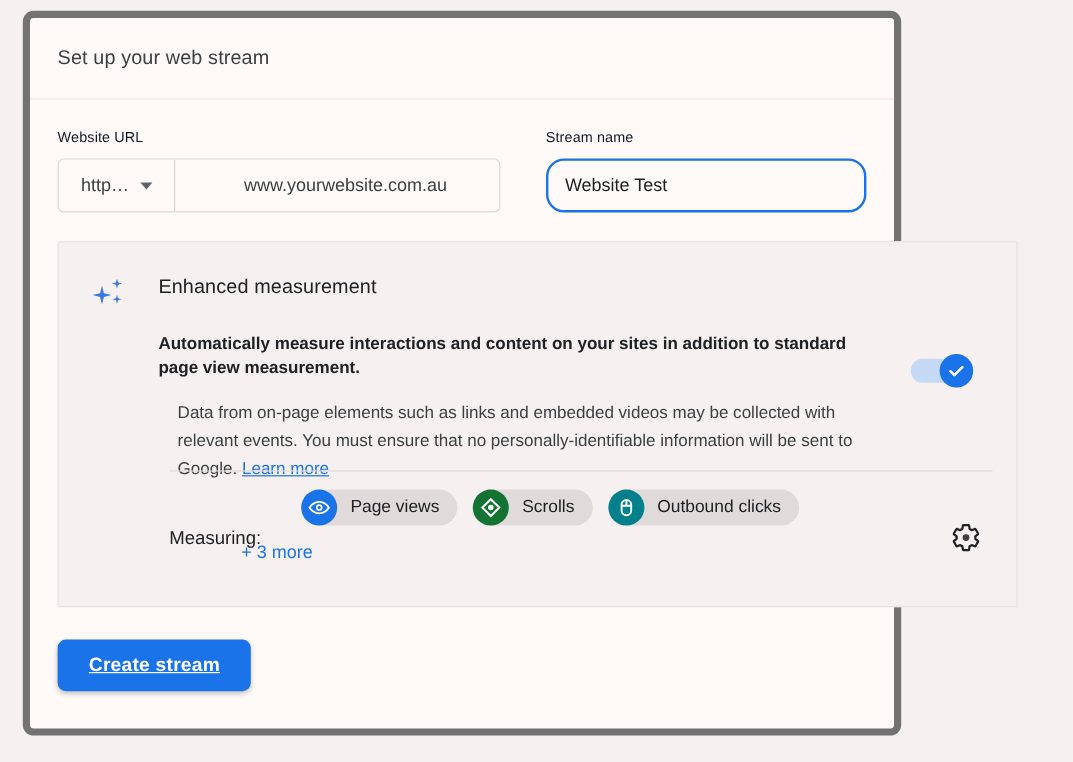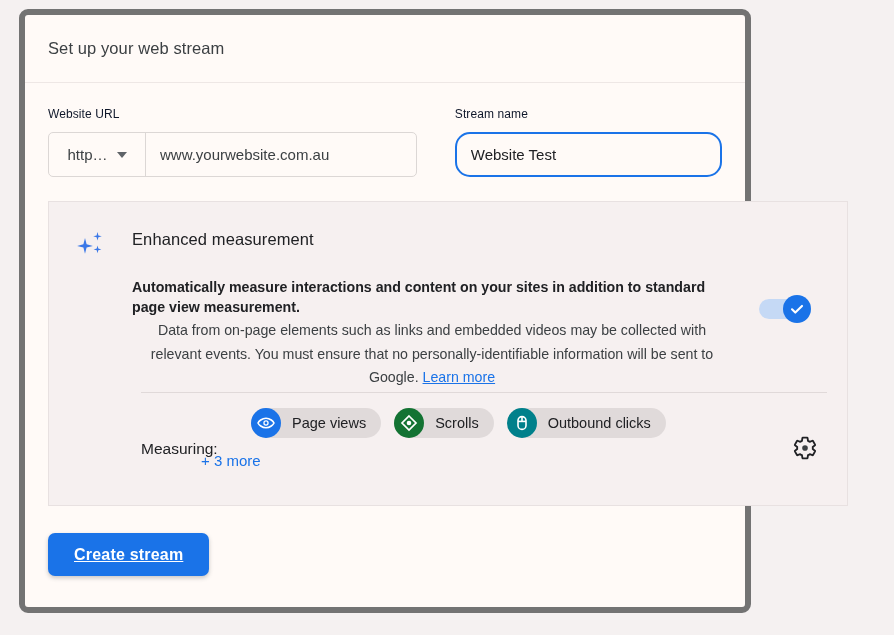--- a/index.html
+++ b/index.html
@@ -91,20 +91,21 @@
   }
   .url-input {
     flex: 1;
     border: 0;
     outline: none;
     background: transparent;
     font-family: "Liberation Sans", sans-serif;
     font-size: 15px;
     color: #3c4043;
     padding: 0 0 0 14px;
+    text-align: center;
   }
 
   .name-control {
     height: 45px;
     border: 2px solid #1a73e8;
     border-radius: 15px;
     background: #fffaf7;
     box-sizing: border-box;
     display: flex;
     align-items: center;
@@ -155,22 +156,21 @@
     font-size: 14.2px;
     line-height: 20px;
     color: #202124;
     font-weight: bold;
     margin: 0 0 2px 0;
   }
   .em-para {
     font-size: 14.2px;
     line-height: 23.5px;
     color: #3c4043;
-    margin: 0;
-    text-align: center;
+    margin: 16px;
   }
   .learn-more {
     color: #1a73e8;
     text-decoration: underline;
     cursor: pointer;
   }
 
   .em-toggle {
     position: absolute;
     right: 36px;

